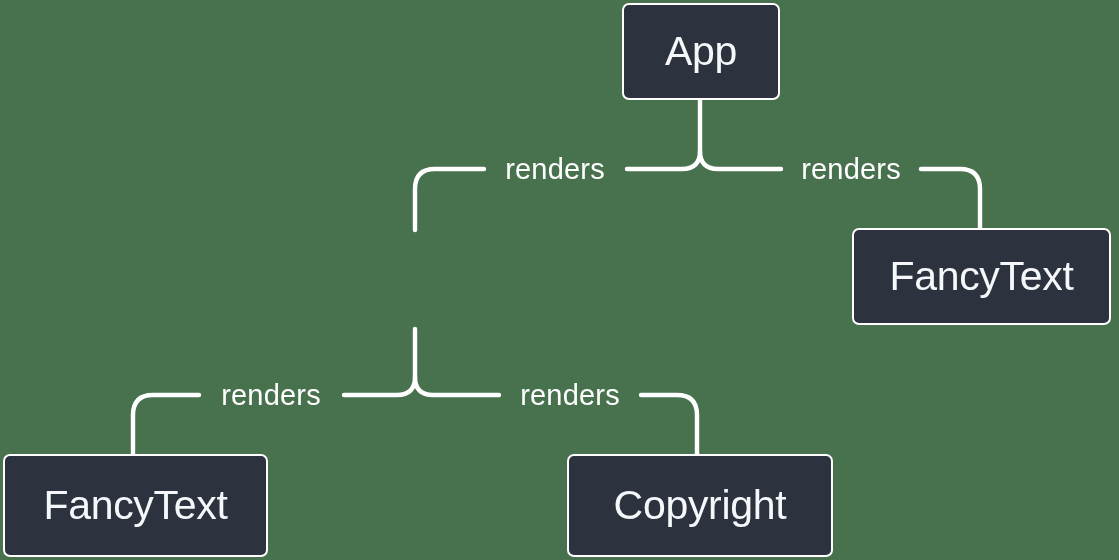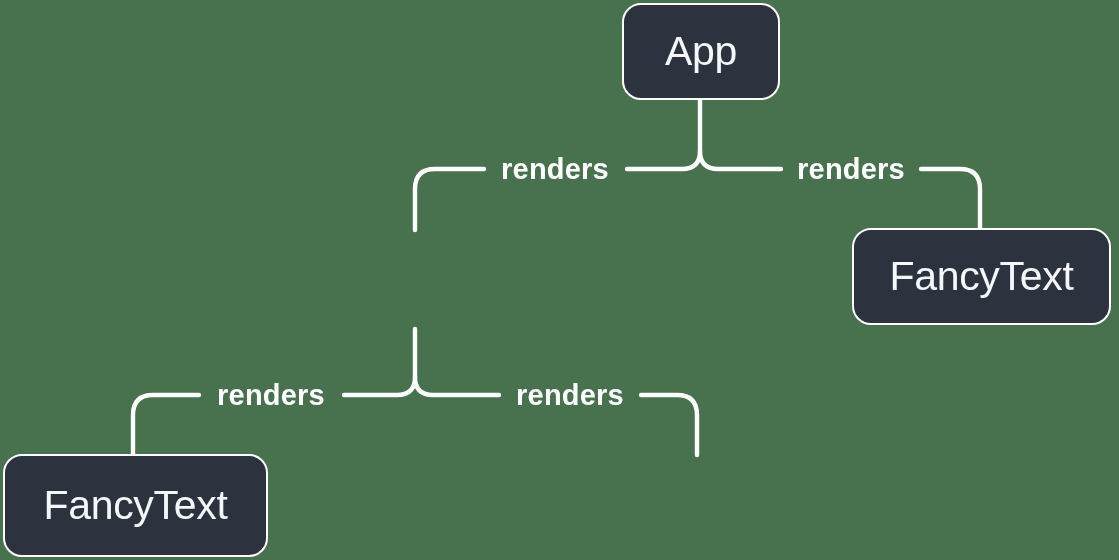--- a/index.html
+++ b/index.html
@@ -21,33 +21,33 @@
   .edges{
     position:absolute;left:0;top:0;width:1119px;height:560px;
   }
   .edges path{
     fill:none;stroke:var(--line);stroke-width:4.4;stroke-linecap:round;
   }
   .node{
     position:absolute;display:flex;align-items:center;justify-content:center;
     background:var(--node-fill);
     border:2.5px solid var(--node-border);
-    border-radius:19px;
+    border-radius:7px;
     color:var(--text);
     font-size:41px;font-weight:400;letter-spacing:-0.3px;
     box-sizing:border-box;white-space:nowrap;
   }
   .node-app{left:622px;top:3px;width:158px;height:97px;}
   .node-inspiration{left:197px;top:229px;width:460px;height:99px;}
   .node-fancy-top{left:852px;top:228px;width:259px;height:97px;}
   .node-fancy-bottom{left:3px;top:454px;width:265px;height:103px;}
   .node-copyright{left:567px;top:454px;width:266px;height:103px;}
   .edge-label{
     position:absolute;transform:translate(-50%,-50%);
-    color:var(--line);font-size:29px;font-weight:700;letter-spacing:0.2px;
+    color:var(--line);font-size:29px;font-weight:400;letter-spacing:0.2px;
     white-space:nowrap;
   }
   .edge-label-1{left:555px;top:169px;}
   .edge-label-2{left:851px;top:169px;}
   .edge-label-3{left:271px;top:395px;}
   .edge-label-4{left:570px;top:395px;}
 </style>
 </head>
 <body>
 
@@ -74,19 +74,22 @@
 
 
   <div class="node node-fancy-top">
     <span>FancyText</span>
   </div>
 
   <div class="node node-fancy-bottom">
     <span>FancyText</span>
   </div>
 
+  <div class="node node-copyright">
+    <span>Copyright</span>
+  </div>
 
   <div class="edge-label edge-label-1">renders</div>
   <div class="edge-label edge-label-2">renders</div>
   <div class="edge-label edge-label-3">renders</div>
   <div class="edge-label edge-label-4">renders</div>
 
 </div>
 
 </body></html>

